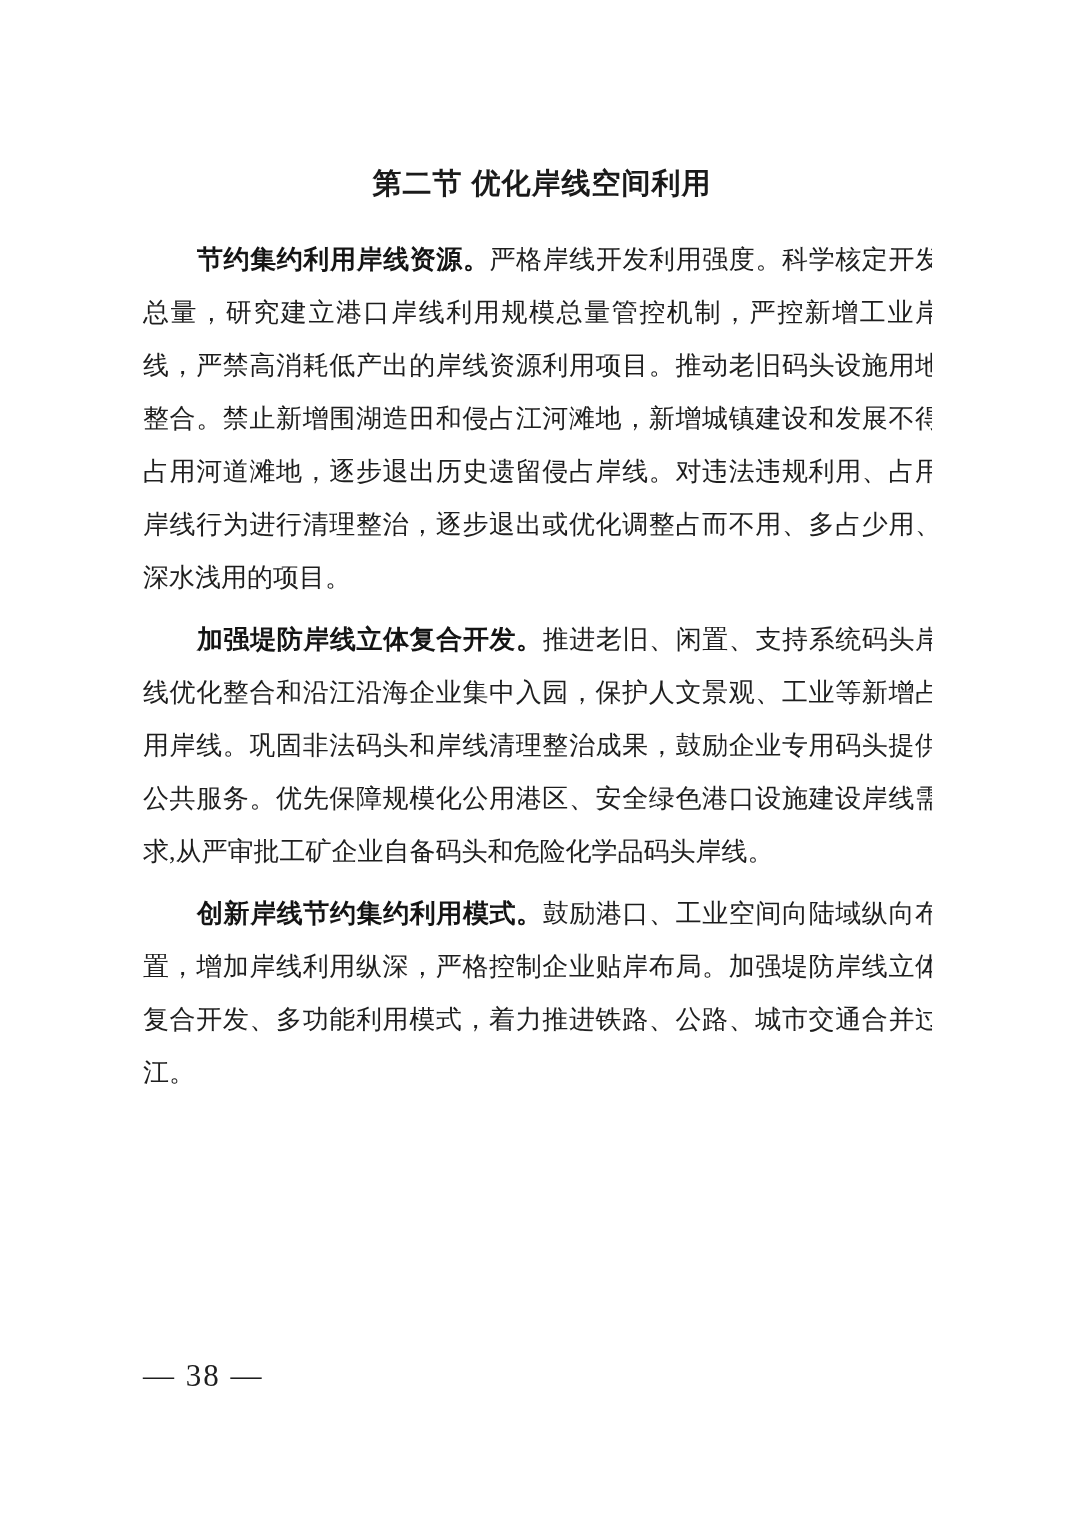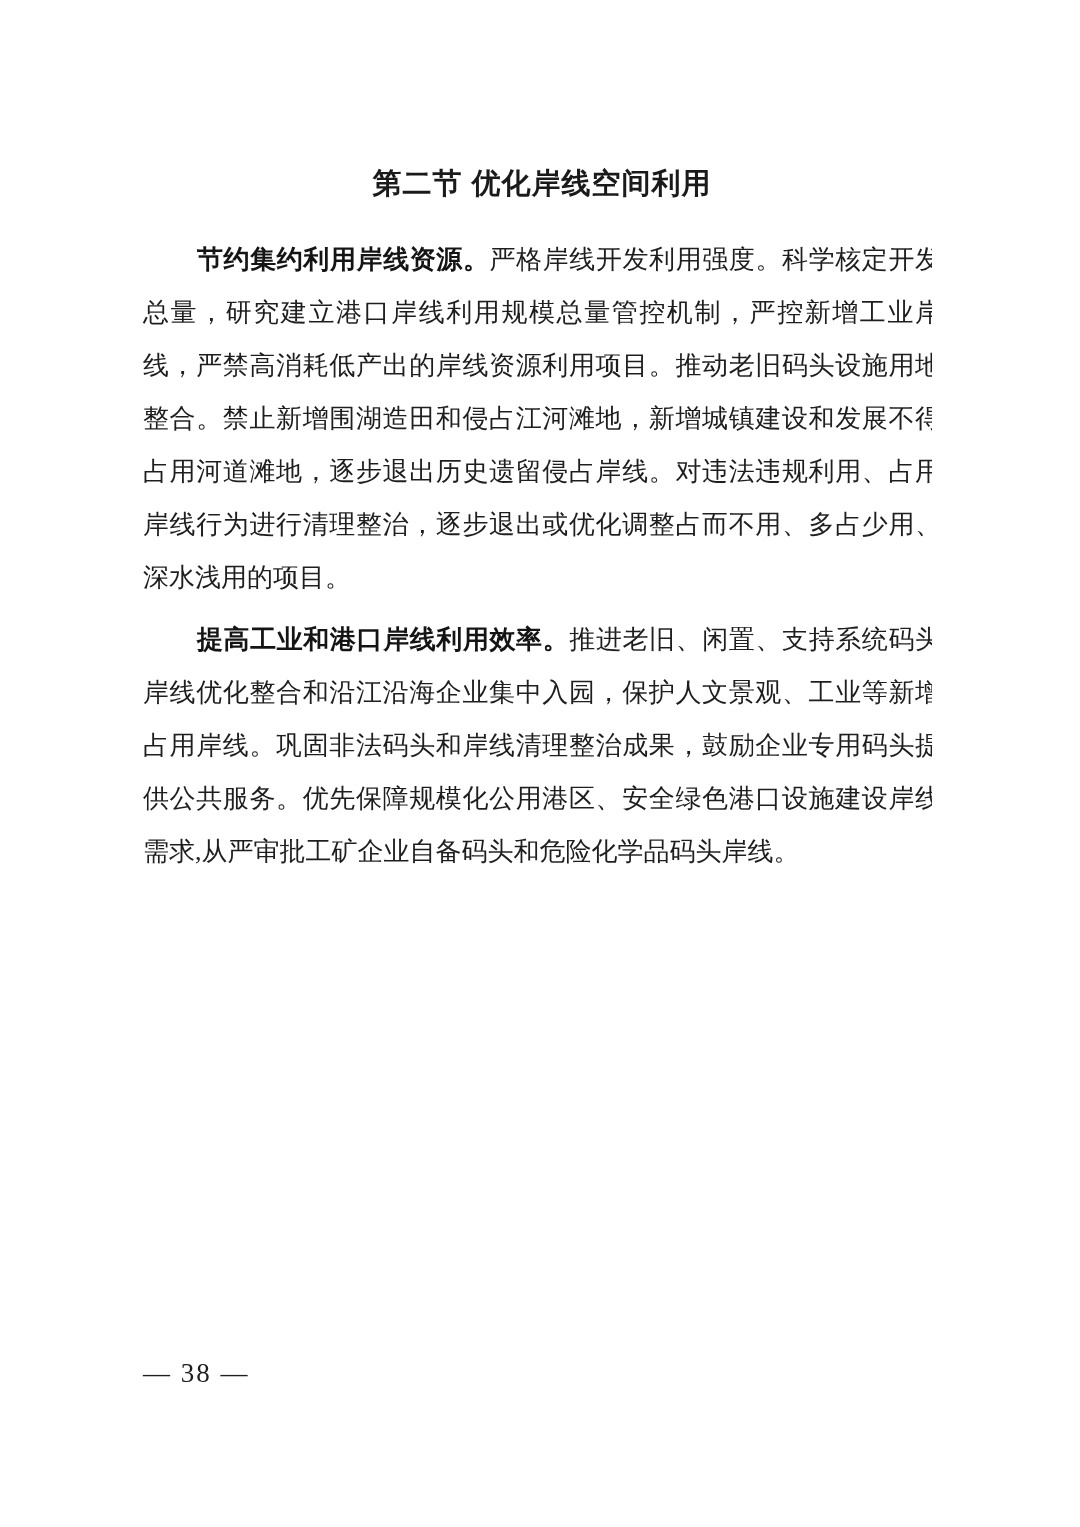--- a/index.html
+++ b/index.html
@@ -43,35 +43,36 @@
   .para .lead {
     font-family: "Liberation Sans", "DejaVu Sans", sans-serif;
     font-weight: 700;
     color: #141414;
   }
   .footer {
     position: absolute;
     left: 143px;
     top: 1358px;
     font-family: "Liberation Serif", "DejaVu Serif", serif;
-    font-size: 27px;
+    font-size: 31px;
     color: #1e1e1e;
     letter-spacing: 2px;
   }
 </style>
 </head>
 <body>
 
 <div class="page">
   <div class="content">
 
     <h1 class="doc-title">第二节 优化岸线空间利用</h1>
 
     <p class="para"><span class="lead">节约集约利用岸线资源。</span><span>严格岸线开发利用强度。科学核定开发总量，研究建立港口岸线利用规模总量管控机制，严控新增工业岸线，严禁高消耗低产出的岸线资源利用项目。推动老旧码头设施用地整合。禁止新增围湖造田和侵占江河滩地，新增城镇建设和发展不得占用河道滩地，逐步退出历史遗留侵占岸线。对违法违规利用、占用岸线行为进行清理整治，逐步退出或优化调整占而不用、多占少用、深水浅用的项目。</span></p>
 
-    <p class="para"><span class="lead">提高工业和港口岸线利用效率。</span><span>推进老旧、闲置、支持系统码头岸线优化整合和沿江沿海企业集中入园，保护人文景观、工业等新增占用岸线。巩固非法码头和岸线清理整治成果，鼓励企业专用码头提供公共服务。优先保障规模化公用港区、安全绿色港口设施建设岸线需求,从严审批工矿企业自备码头和危险化学品码头岸线。</span></p>
+    <p class="para"><span class="lead">加强堤防岸线立体复合开发。</span><span>推进老旧、闲置、支持系统码头岸线优化整合和沿江沿海企业集中入园，保护人文景观、工业等新增占用岸线。巩固非法码头和岸线清理整治成果，鼓励企业专用码头提供公共服务。优先保障规模化公用港区、安全绿色港口设施建设岸线需求,从严审批工矿企业自备码头和危险化学品码头岸线。</span></p>
 
+    <p class="para"><span class="lead">创新岸线节约集约利用模式。</span><span>鼓励港口、工业空间向陆域纵向布置，增加岸线利用纵深，严格控制企业贴岸布局。加强堤防岸线立体复合开发、多功能利用模式，着力推进铁路、公路、城市交通合并过江。</span></p>
 
 
   </div>
 
   <div class="footer">— 38 —</div>
 </div>
 
 </body></html>

